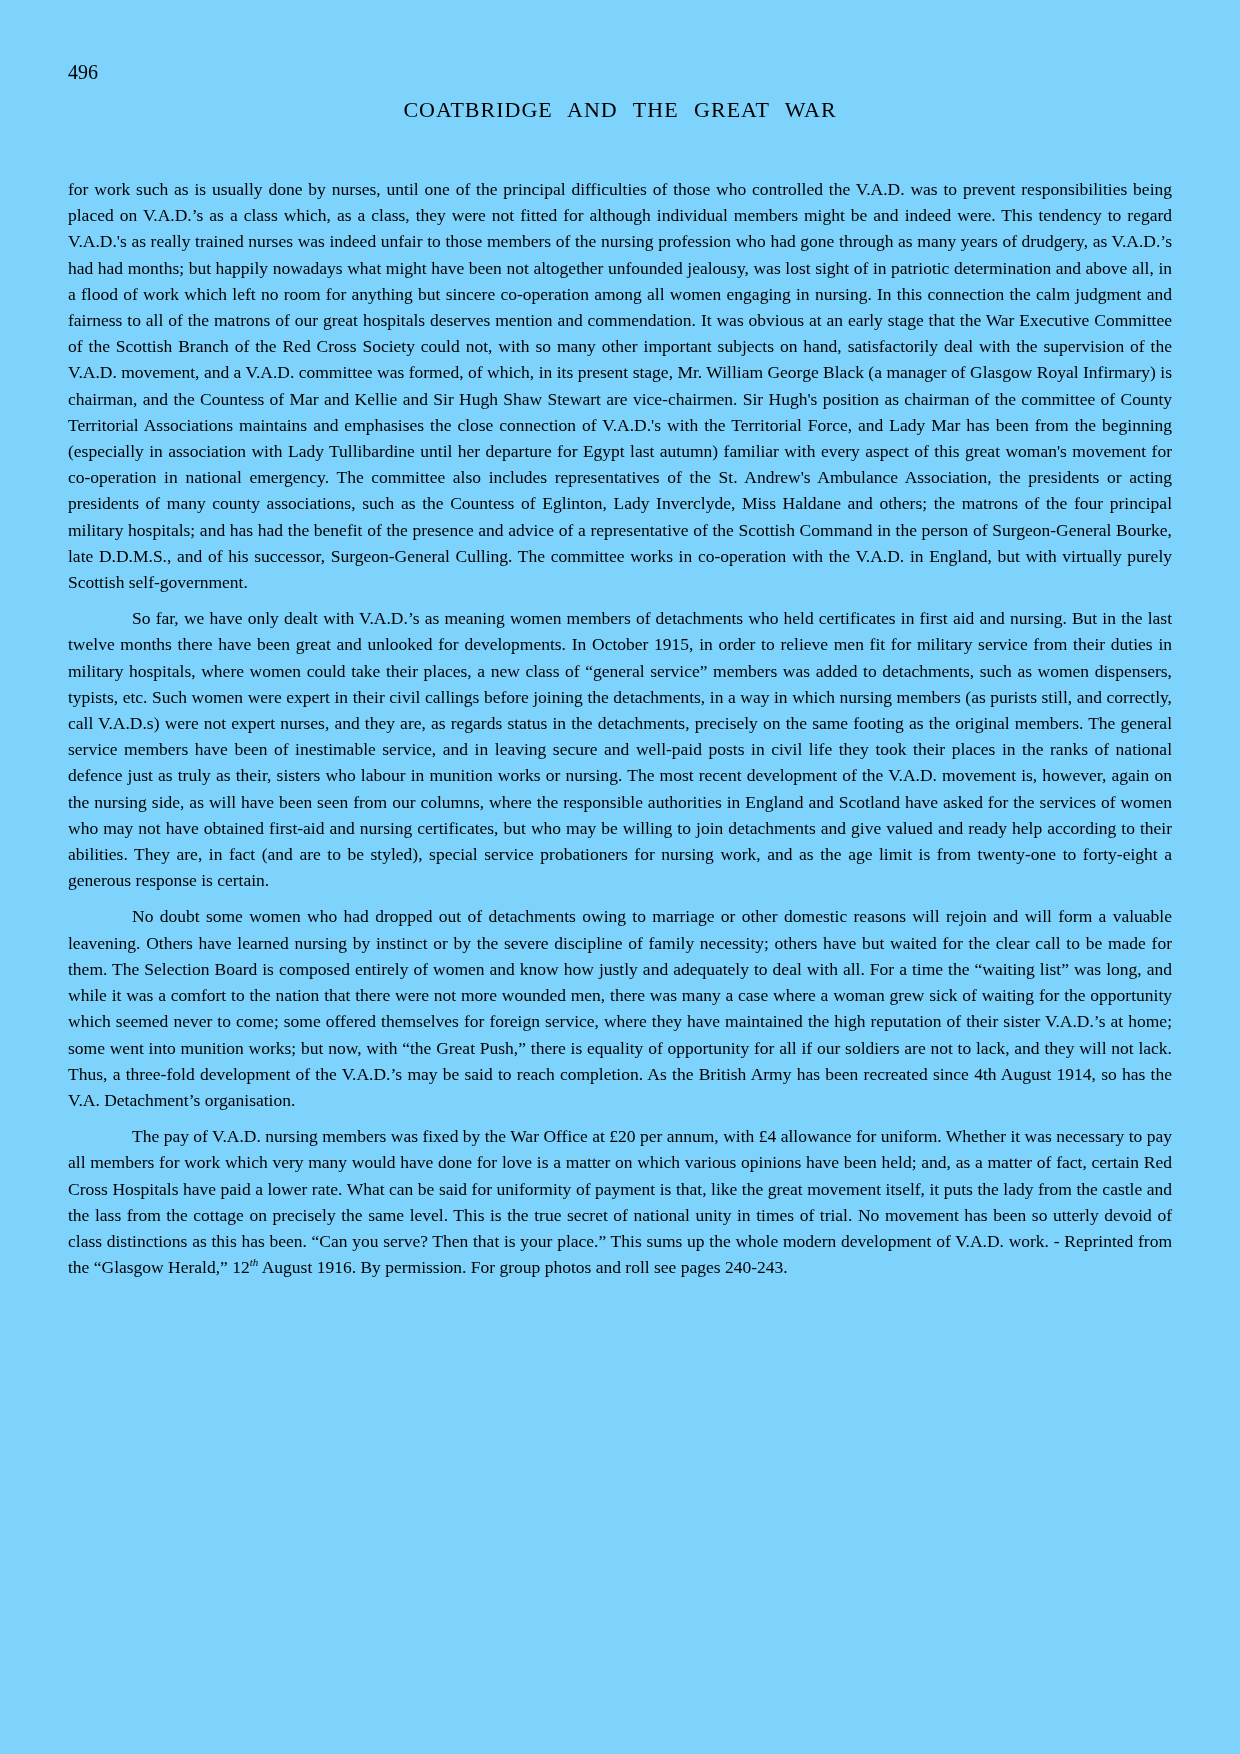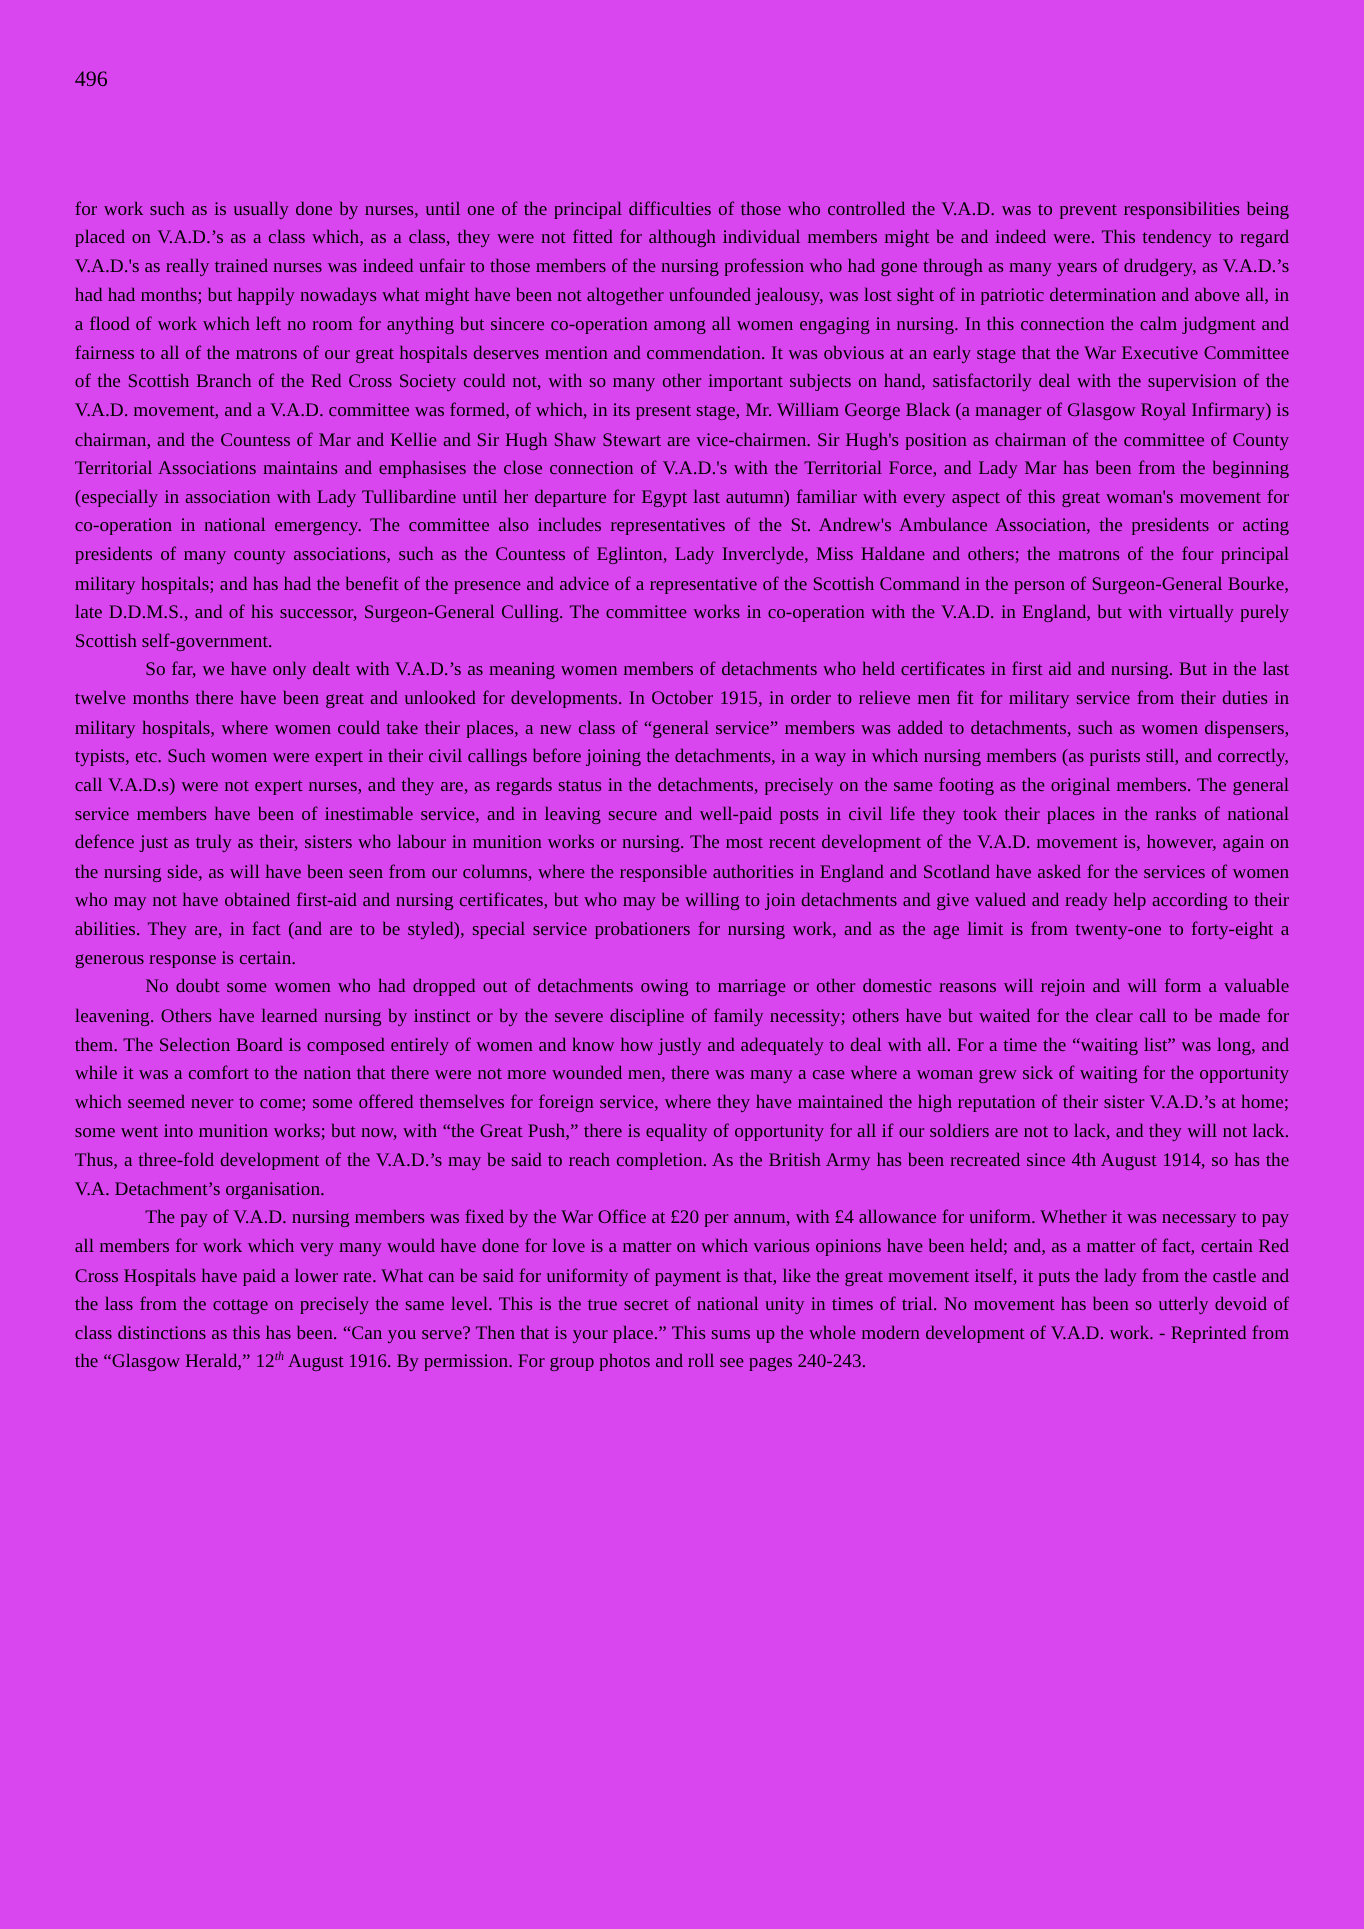--- a/index.html
+++ b/index.html
@@ -10,21 +10,21 @@
   body {
     width: 1240px;
     height: 1754px;
     position: relative;
     font-family: "Liberation Serif", serif;
     color: #000000;
   }
   .page {
     position: absolute;
     inset: 0;
-    background: #d946ef;
+    background: #7dd3fc;
   }
   .page-number {
     position: absolute;
     left: 68px;
     top: 60px;
     font-size: 20px;
     line-height: 24px;
   }
   .page-title {
     position: absolute;
@@ -47,35 +47,37 @@
     font-size: 17.5px;
     line-height: 26.2px;
     text-align: justify;
   }
   .content p {
     margin: 0;
     padding: 0;
   }
   .content p.indented {
     text-indent: 64px;
+    margin-top: 10px;
   }
   sup {
     font-size: 11px;
     line-height: 0;
     vertical-align: super;
     font-style: italic;
   }
 </style>
 </head>
 <body>
 
 <div class="page">
 
   <div class="page-number">496</div>
 
+  <h1 class="page-title">COATBRIDGE AND THE GREAT WAR</h1>
 
   <div class="content">
     <p>for work such as is usually done by nurses, until one of the principal difficulties of those who controlled the V.A.D. was to prevent responsibilities being placed on V.A.D.’s as a class which, as a class, they were not fitted for although individual members might be and indeed were.  This tendency to regard V.A.D.'s as really trained nurses was indeed unfair to those members of the nursing profession who had gone through as many years of drudgery, as V.A.D.’s had had months; but happily nowadays what might have been not altogether unfounded jealousy, was lost sight of in patriotic determination and above all, in a flood of work which left no room for anything but sincere co-operation among all women engaging in nursing.  In this connection the calm judgment and fairness to all of the matrons of our great hospitals deserves mention and commendation.  It was obvious at an early stage that the War Executive Committee of the Scottish Branch of the Red Cross Society could not, with so many other important subjects on hand, satisfactorily deal with the supervision of the V.A.D. movement, and a V.A.D. committee was formed, of which, in its present stage, Mr. William George Black (a manager of Glasgow Royal Infirmary) is chairman, and the Countess of Mar and Kellie and Sir Hugh Shaw Stewart are vice-chairmen.  Sir Hugh's position as chairman of the committee of County Territorial Associations maintains and emphasises the close connection of V.A.D.'s with the Territorial Force, and Lady Mar has been from the beginning (especially in association with Lady Tullibardine until her departure for Egypt last autumn) familiar with every aspect of this great woman's movement for co-operation in national emergency.  The committee also includes representatives of the St. Andrew's Ambulance Association, the presidents or acting presidents of many county associations, such as the Countess of Eglinton, Lady Inverclyde, Miss Haldane and others; the matrons of the four principal military hospitals; and has had the benefit of the presence and advice of a representative of the Scottish Command in the person of Surgeon-General Bourke, late D.D.M.S., and of his successor, Surgeon-General Culling.  The committee works in co-operation with the V.A.D. in England, but with virtually purely Scottish self-government.</p>
     <p class="indented">So far, we have only dealt with V.A.D.’s as meaning women members of detachments who held certificates in first aid and nursing.  But in the last twelve months there have been great and unlooked for developments.  In October 1915, in order to relieve men fit for military service from their duties in military hospitals, where women could take their places, a new class of “general service” members was added to detachments, such as women dispensers, typists, etc.  Such women were expert in their civil callings before joining the detachments, in a way in which nursing members (as purists still, and correctly, call V.A.D.s) were not expert nurses, and they are, as regards status in the detachments, precisely on the same footing as the original members.  The general service members have been of inestimable service, and in leaving secure and well-paid posts in civil life they took their places in the ranks of national defence just as truly as their, sisters who labour in munition works or nursing.  The most recent development of the V.A.D. movement is, however, again on the nursing side, as will have been seen from our columns, where the responsible authorities in England and Scotland have asked for the services of women who may not have obtained first-aid and nursing certificates, but who may be willing to join detachments and give valued and ready help according to their abilities.  They are, in fact (and are to be styled), special service probationers for nursing work, and as the age limit is from twenty-one to forty-eight a generous response is certain.</p>
     <p class="indented">No doubt some women who had dropped out of detachments owing to marriage or other domestic reasons will rejoin and will form a valuable leavening.  Others have learned nursing by instinct or by the severe discipline of family necessity; others have but waited for the clear call to be made for them.  The Selection Board is composed entirely of women and know how justly and adequately to deal with all.  For a time the “waiting list” was long, and while it was a comfort to the nation that there were not more wounded men, there was many a case where a woman grew sick of waiting for the opportunity which seemed never to come; some offered themselves for foreign service, where they have maintained the high reputation of their sister V.A.D.’s at home; some went into munition works; but now, with “the Great Push,” there is equality of opportunity for all if our soldiers are not to lack, and they will not lack.  Thus, a three-fold development of the V.A.D.’s may be said to reach completion.  As the British Army has been recreated since 4th August 1914, so has the V.A. Detachment’s organisation.</p>
     <p class="indented"><span>The pay of V.A.D. nursing members was fixed by the War Office at £20 per annum, with £4 allowance for uniform.  Whether it was necessary to pay all members for work which very many would have done for love is a matter on which various opinions have been held; and, as a matter of fact, certain Red Cross Hospitals have paid a lower rate.  What can be said for uniformity of payment is that, like the great movement itself, it puts the lady from the castle and the lass from the cottage on precisely the same level.  This is the true secret of national unity in times of trial.  No movement has been so utterly devoid of class distinctions as this has been. “Can you serve? Then that is your place.” This sums up the whole modern development of V.A.D. work. - Reprinted from the “Glasgow Herald,” 12</span><sup>th</sup><span> August 1916.  By permission.  For group photos and roll see pages 240-243.</span></p>
   </div>
 
 </div>
 

